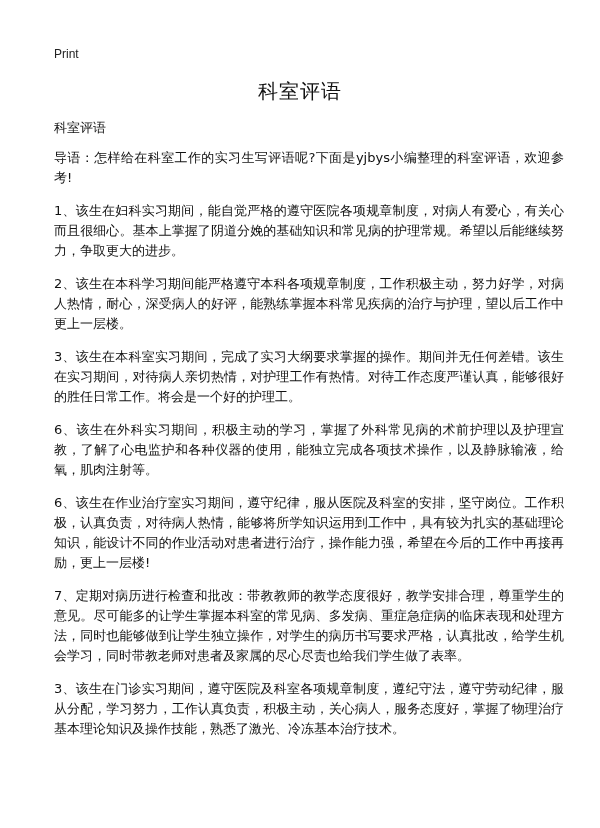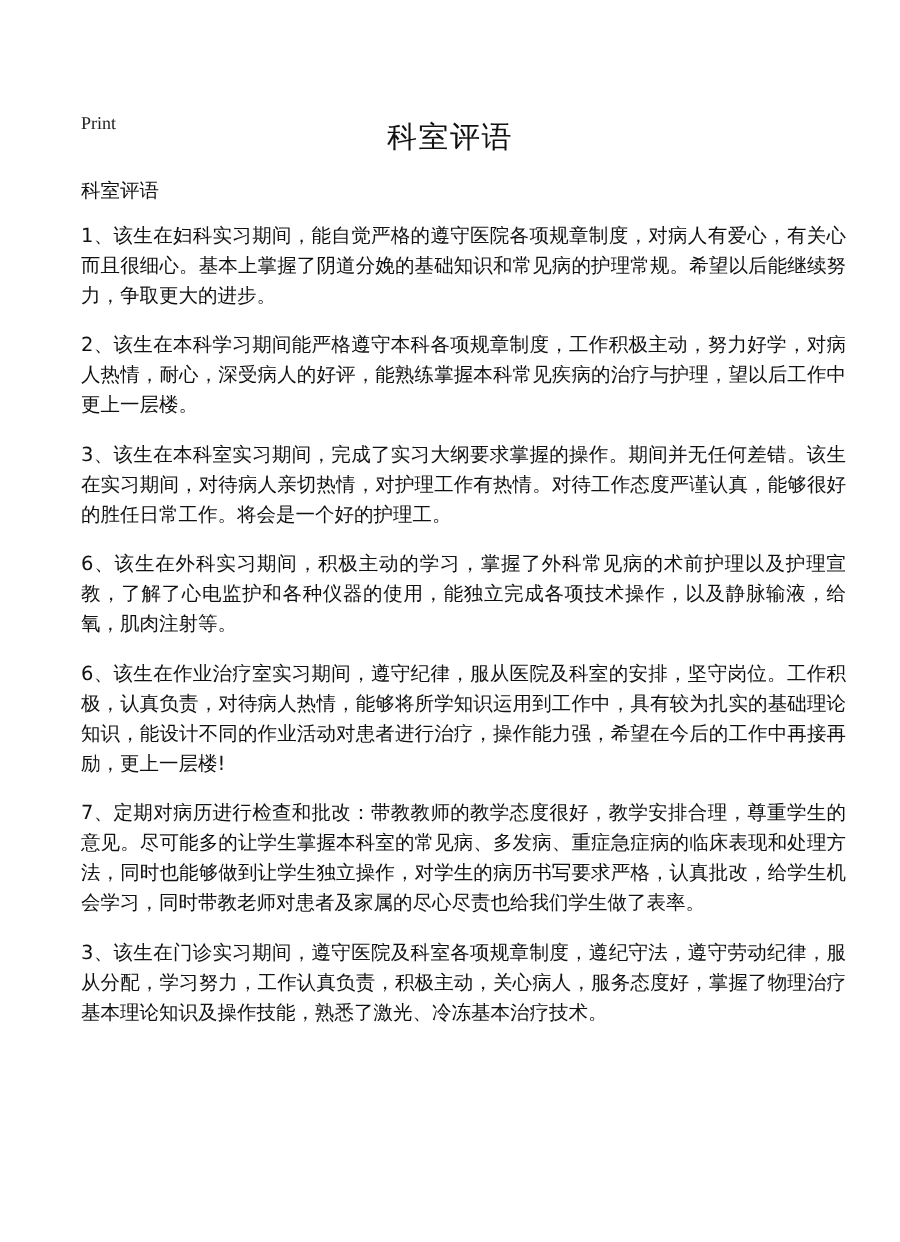--- a/index.html
+++ b/index.html
@@ -2,22 +2,22 @@
 <html><head>
   <meta charset="utf-8">
   <style>
     html, body { margin: 0; padding: 0; background: #ffffff; }
     body {
       width: 600px; height: 828px; overflow: hidden; position: relative;
       font-family: "DejaVu Sans", sans-serif; color: #111;
     }
     .print-link {
       position: absolute; left: 54px; top: 47px;
-      font-family: Liberation Serif, serif; font-size: 12px; color: #222;
-      text-decoration: none; cursor: pointer; margin-top: 28px;
+      font-family: Liberation Sans, sans-serif; font-size: 12px; color: #222;
+      text-decoration: none; cursor: pointer;
     }
     .doc-title {
       position: absolute; left: 0; width: 600px; top: 78px;
       text-align: center; font-size: 20px; font-weight: normal; margin: 0;
       letter-spacing: 1px;
     }
     .content {
       position: absolute; left: 54px; top: 118px; width: 510px;
       font-size: 13px; line-height: 20px;
     }
@@ -25,20 +25,21 @@
     .para { margin: 0 0 13px 0; text-align: justify; word-break: break-all; }
   </style>
 </head>
 <body>
 
 <a class="print-link">Print</a>
 <h1 class="doc-title">科室评语</h1>
 
 <div class="content">
   <p class="subtitle">科室评语</p>
+  <p class="para">导语：怎样给在科室工作的实习生写评语呢?下面是yjbys小编整理的科室评语，欢迎参考!</p>
   <p class="para">1、该生在妇科实习期间，能自觉严格的遵守医院各项规章制度，对病人有爱心，有关心而且很细心。基本上掌握了阴道分娩的基础知识和常见病的护理常规。希望以后能继续努力，争取更大的进步。</p>
   <p class="para">2、该生在本科学习期间能严格遵守本科各项规章制度，工作积极主动，努力好学，对病人热情，耐心，深受病人的好评，能熟练掌握本科常见疾病的治疗与护理，望以后工作中更上一层楼。</p>
   <p class="para">3、该生在本科室实习期间，完成了实习大纲要求掌握的操作。期间并无任何差错。该生在实习期间，对待病人亲切热情，对护理工作有热情。对待工作态度严谨认真，能够很好的胜任日常工作。将会是一个好的护理工。</p>
   <p class="para">6、该生在外科实习期间，积极主动的学习，掌握了外科常见病的术前护理以及护理宣教，了解了心电监护和各种仪器的使用，能独立完成各项技术操作，以及静脉输液，给氧，肌肉注射等。</p>
   <p class="para">6、该生在作业治疗室实习期间，遵守纪律，服从医院及科室的安排，坚守岗位。工作积极，认真负责，对待病人热情，能够将所学知识运用到工作中，具有较为扎实的基础理论知识，能设计不同的作业活动对患者进行治疗，操作能力强，希望在今后的工作中再接再励，更上一层楼!</p>
   <p class="para">7、定期对病历进行检查和批改：带教教师的教学态度很好，教学安排合理，尊重学生的意见。尽可能多的让学生掌握本科室的常见病、多发病、重症急症病的临床表现和处理方法，同时也能够做到让学生独立操作，对学生的病历书写要求严格，认真批改，给学生机会学习，同时带教老师对患者及家属的尽心尽责也给我们学生做了表率。</p>
   <p class="para">3、该生在门诊实习期间，遵守医院及科室各项规章制度，遵纪守法，遵守劳动纪律，服从分配，学习努力，工作认真负责，积极主动，关心病人，服务态度好，掌握了物理治疗基本理论知识及操作技能，熟悉了激光、冷冻基本治疗技术。</p>
 </div>
 
 </body></html>

